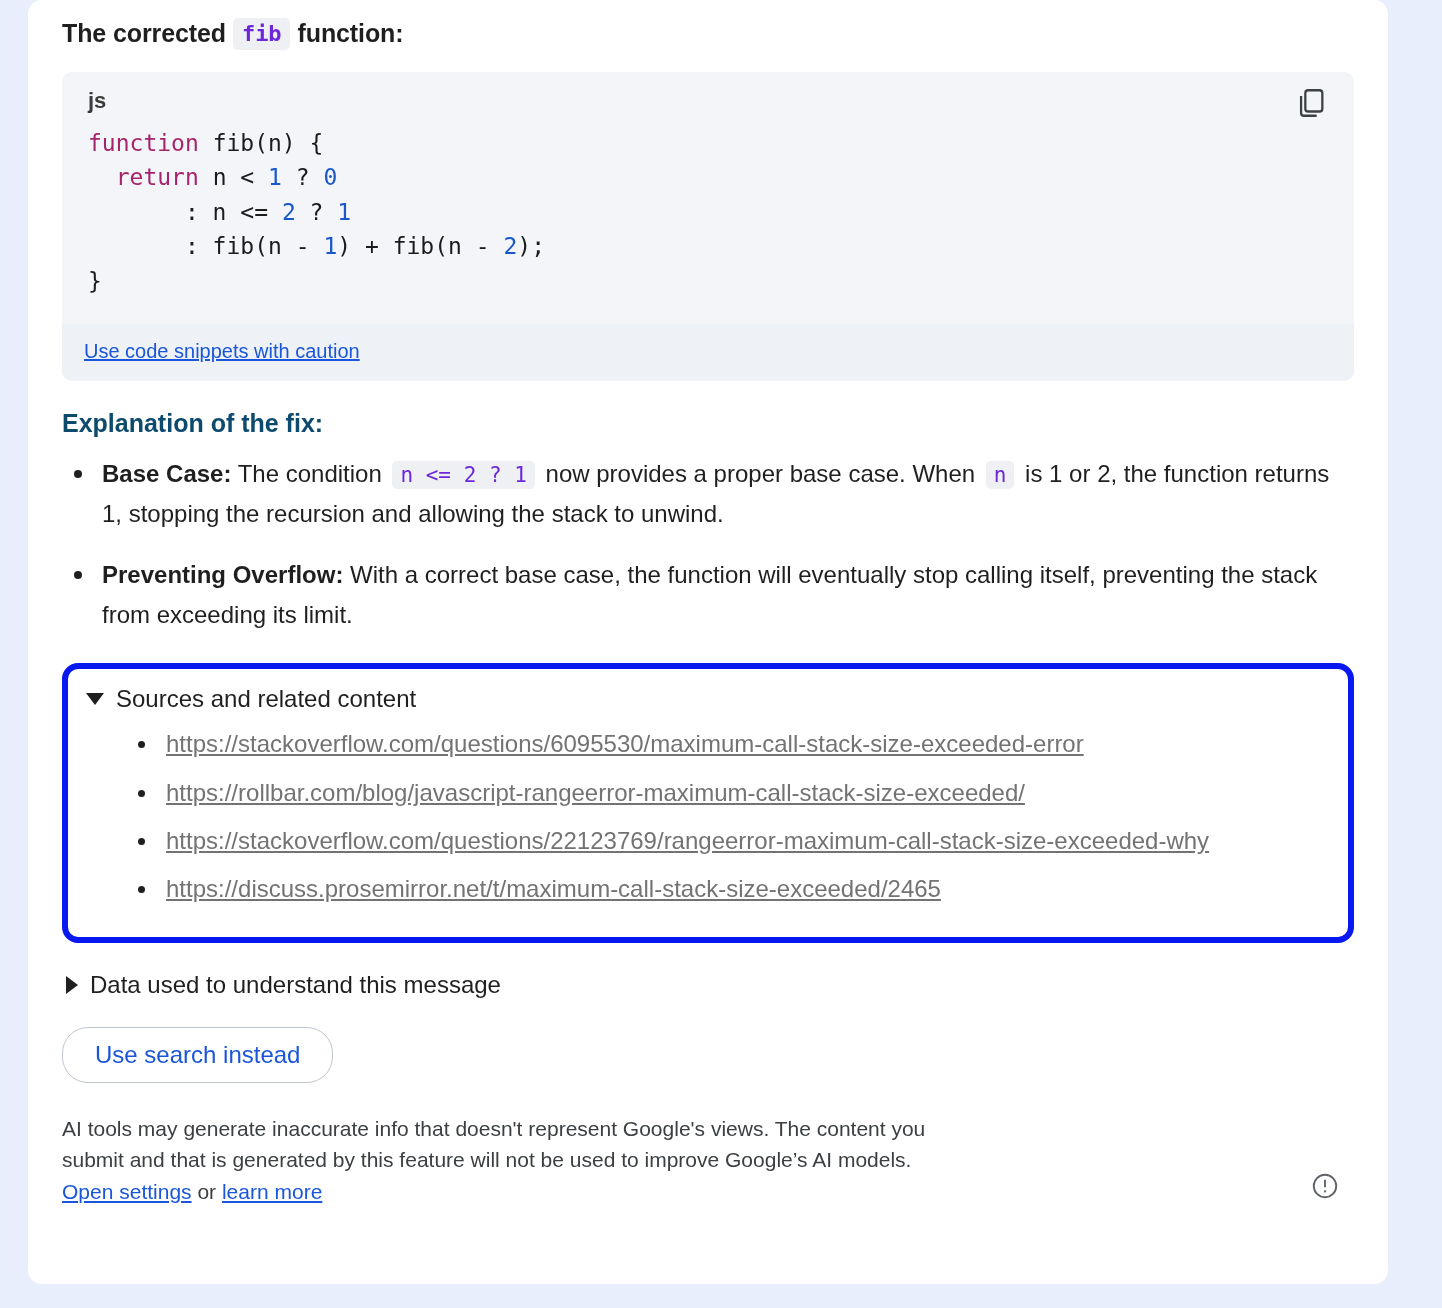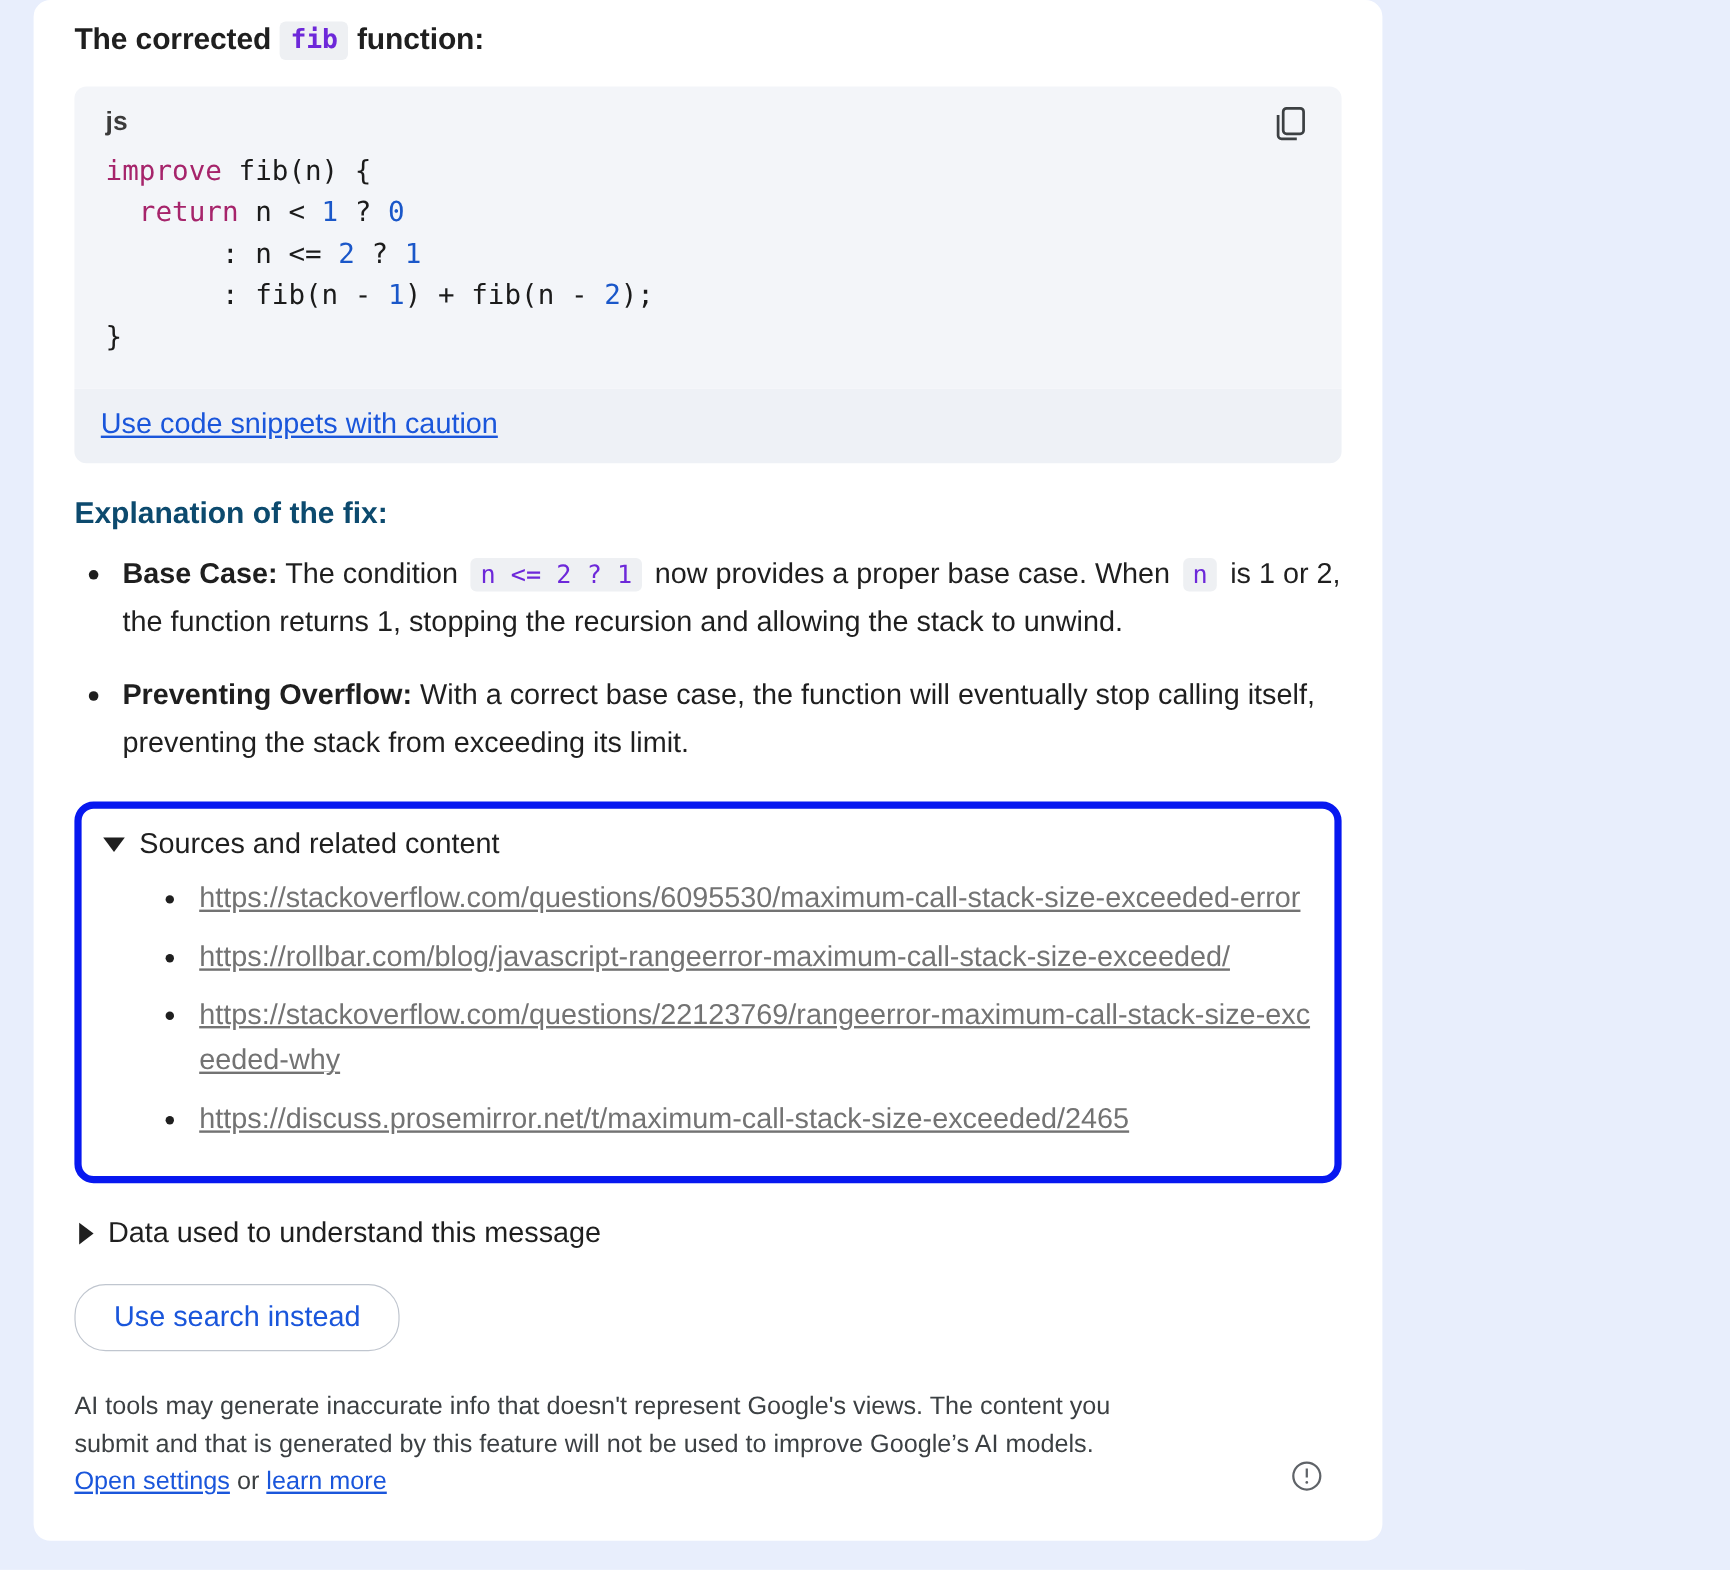--- a/index.html
+++ b/index.html
@@ -15,21 +15,21 @@
     position: relative;
     width: 1442px;
     height: 1308px;
     background: #e8eefc;
     overflow: hidden;
   }
   .card {
     position: absolute;
     left: 28px;
     top: 0px;
-    width: 1124px;
+    width: 1360px;
     height: 1284px;
     background: #ffffff;
     border-radius: 14px;
     padding: 0 0 0 0;
   }
   .inner {
     padding: 0 34px 0 34px;
   }
 
   
@@ -100,21 +100,21 @@
   }
   .kw { color: #a6246b; }
   .num { color: #1a57c9; }
 
   .caution-bar {
     background: #eef1f6;
     border-radius: 0 0 10px 10px;
     padding: 16px 22px 18px 22px;
   }
   .caution-link {
-    font-size: 24px;
+    font-size: 20px;
     color: #1a56db;
     text-decoration: underline;
     cursor: pointer;
   }
 
   
   .explain-head {
     margin-top: 28px;
     font-size: 25px;
     font-weight: bold;
@@ -262,21 +262,21 @@
 
       
       <div class="codeblock">
         <div class="code-lang">js</div>
         <div class="copy-btn">
           <svg width="34" height="34" viewBox="0 0 24 24" fill="none" stroke="#3c4043" stroke-width="1.6">
             <rect x="8" y="3" width="12" height="15" rx="2"></rect>
             <path d="M5 7v12a2 2 0 0 0 2 2h9"></path>
           </svg>
         </div>
-        <div class="code-body" id="code-body"><span class="kw">improve </span><span>fib(n) {</span>
+        <div class="code-body" id="code-body"><span class="kw">function </span><span>fib(n) {</span>
 <span class="kw">  return </span><span>n &lt; </span><span class="num">1</span><span> ? </span><span class="num">0</span>
 <span>       : n &lt;= </span><span class="num">2</span><span> ? </span><span class="num">1</span>
 <span>       : fib(n - </span><span class="num">1</span><span>) + fib(n - </span><span class="num">2</span><span>);</span>
 <span>}</span></div>
       </div>
 
       <div class="caution-bar">
         <span class="caution-link">Use code snippets with caution</span>
       </div>
 

